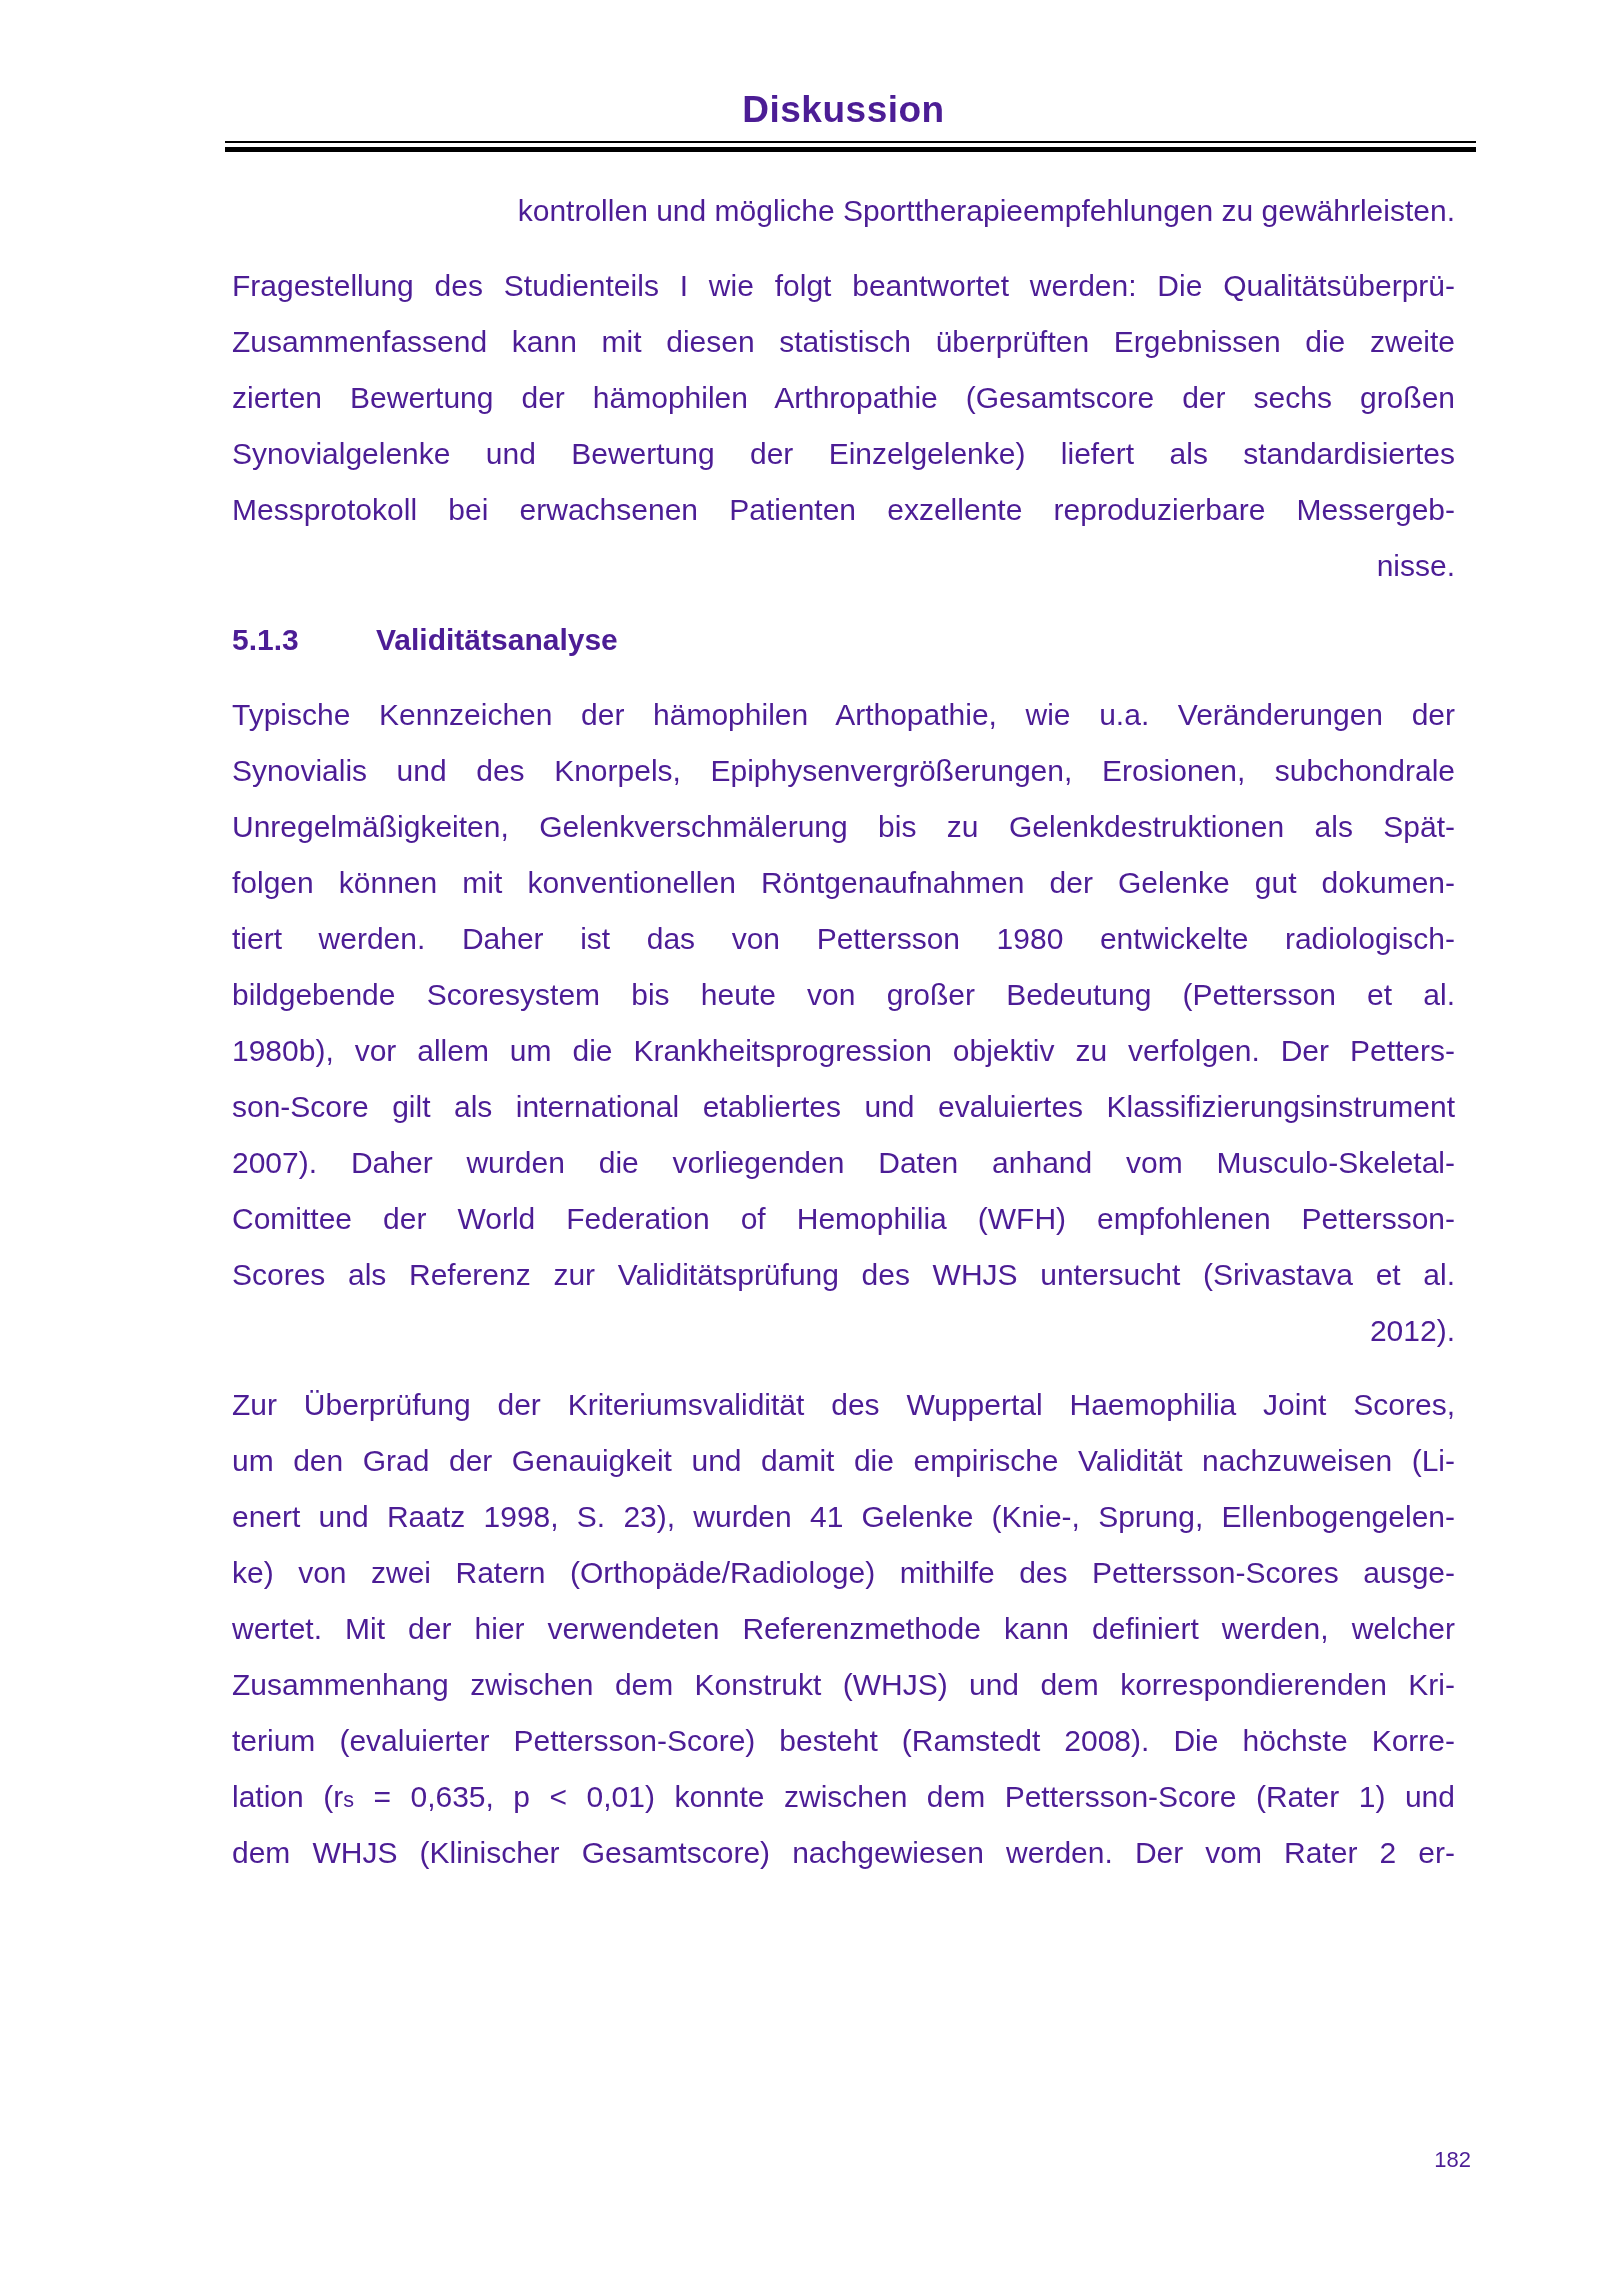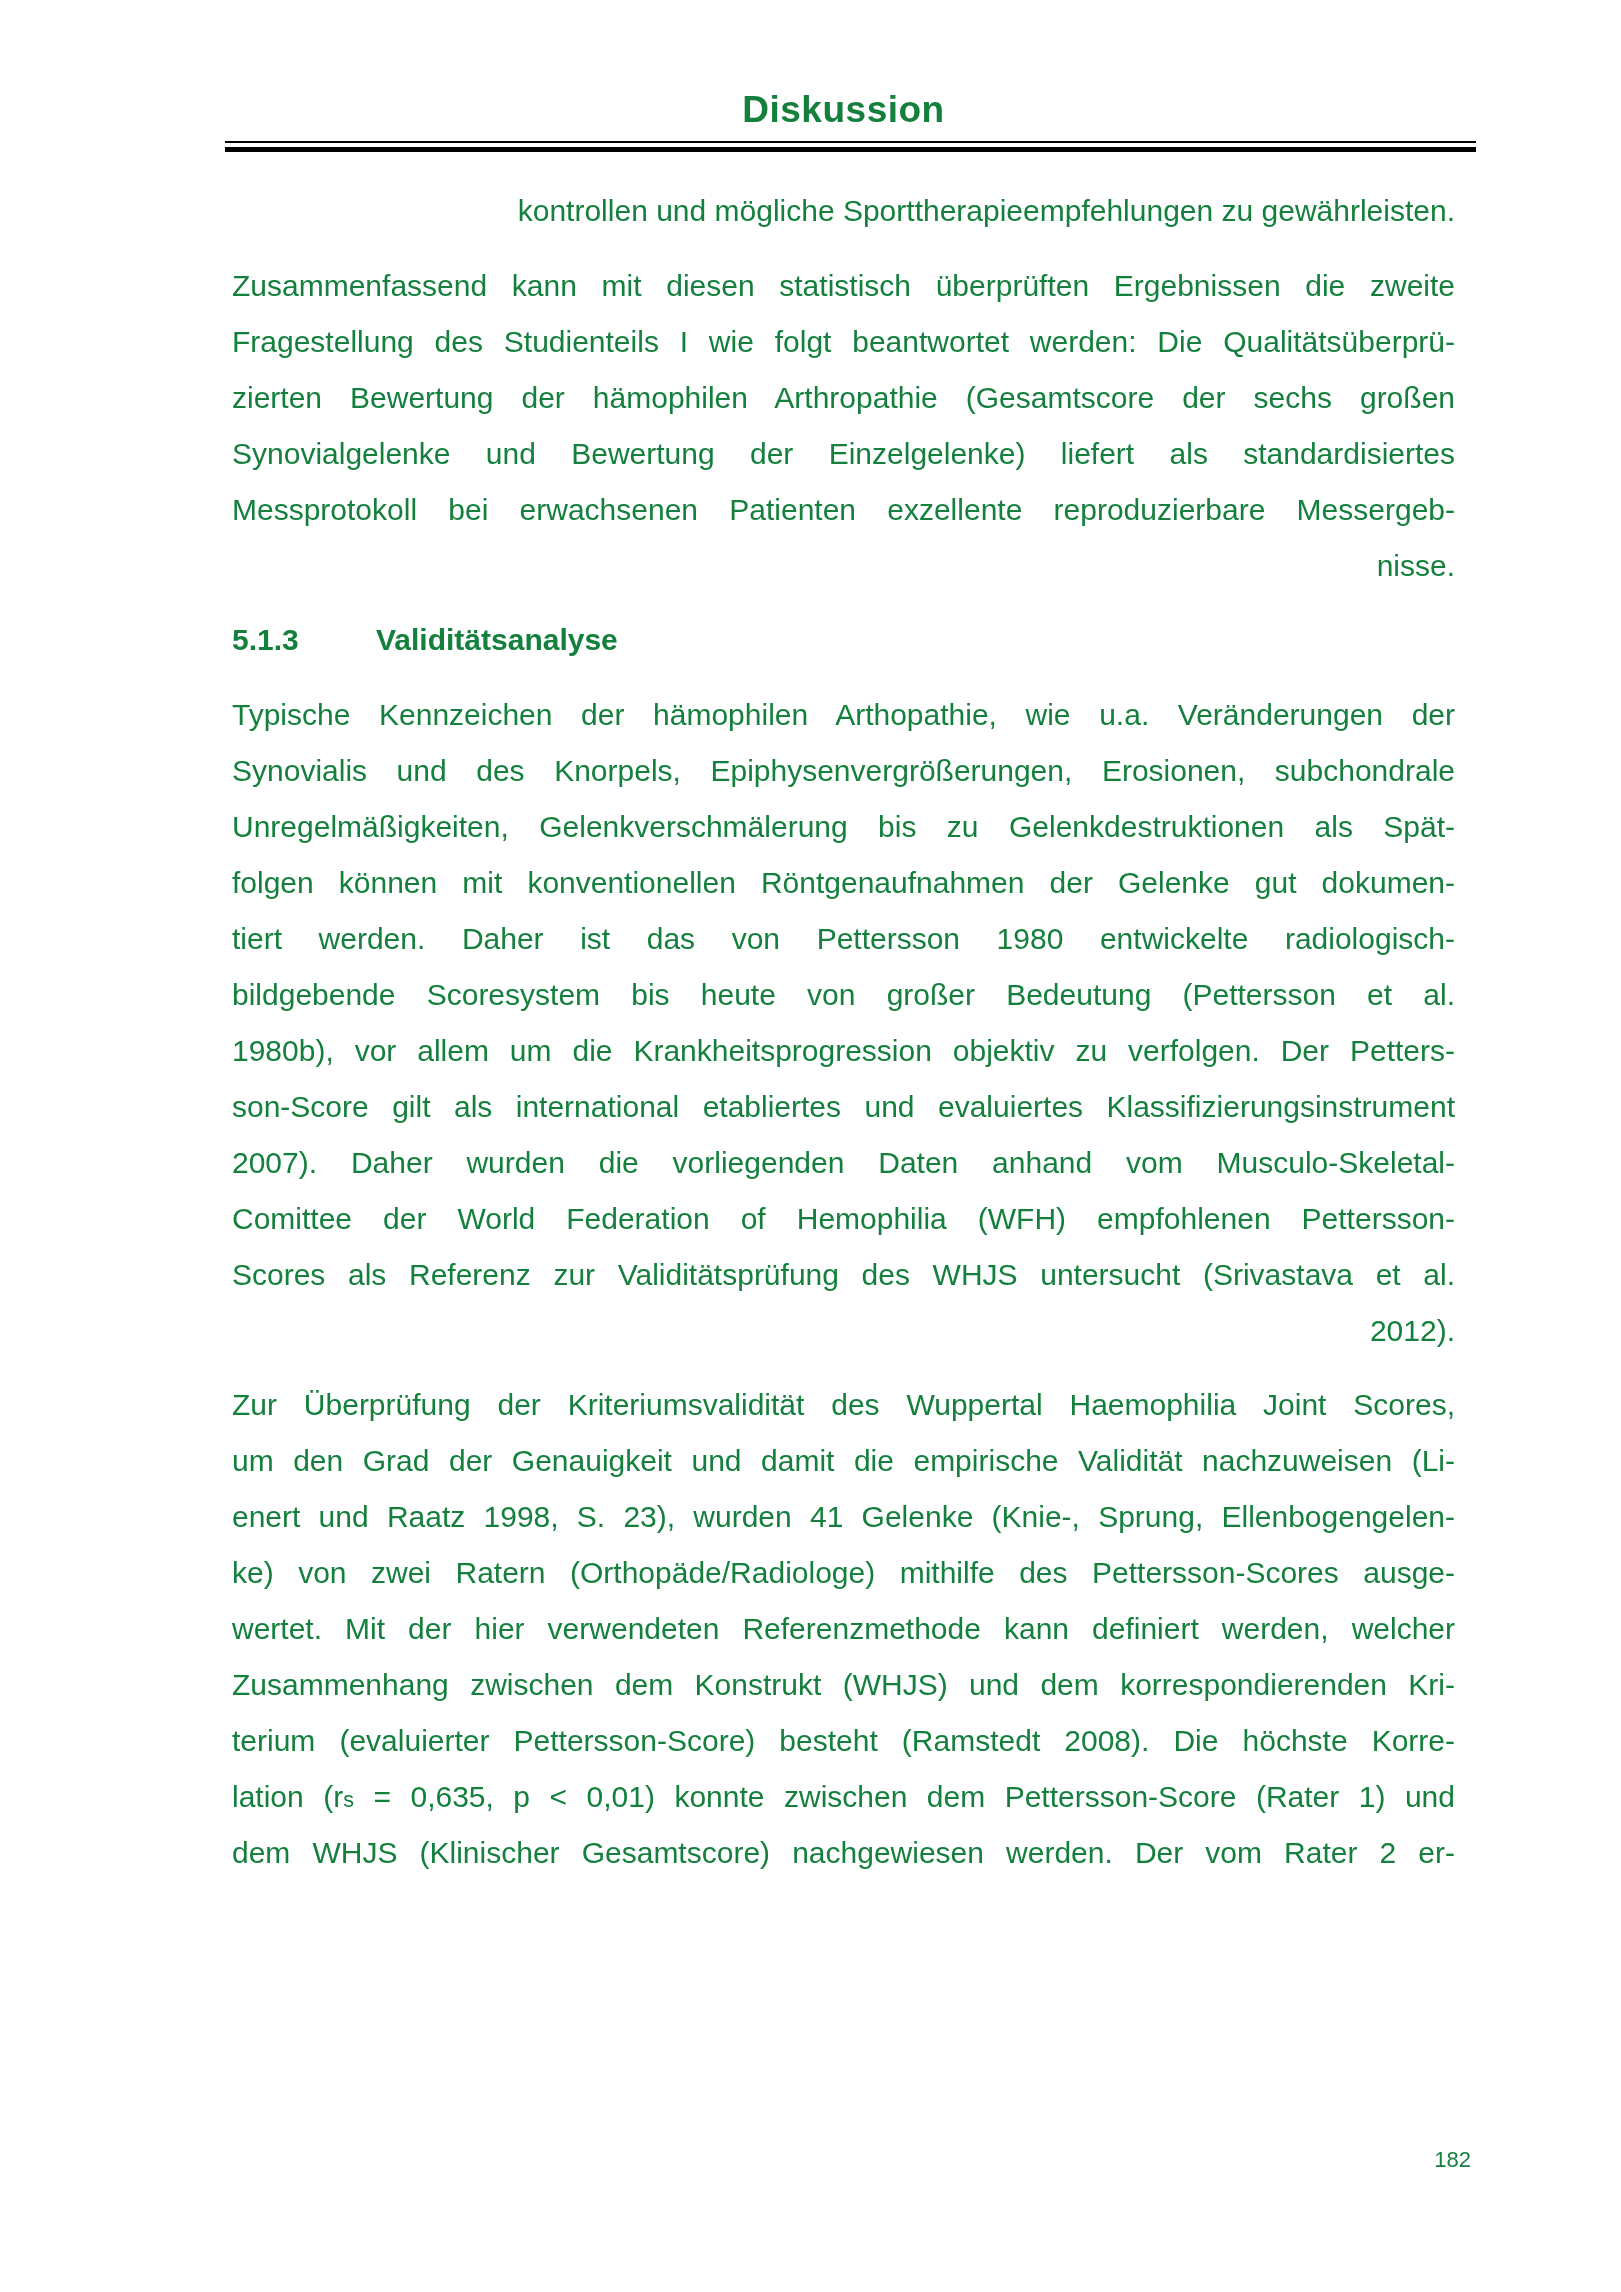--- a/index.html
+++ b/index.html
@@ -5,21 +5,21 @@
   html, body {
     margin: 0;
     padding: 0;
     background: #ffffff;
   }
   .page {
     position: relative;
     width: 1548px;
     height: 2293px;
     background: #ffffff;
-    color: #15803d;
+    color: #4c1d95;
     font-family: "Liberation Sans", sans-serif;
     overflow: hidden;
   }
   .doc-title {
     position: absolute;
     left: 232px;
     top: 88px;
     width: 1223px;
     text-align: center;
     font-size: 37px;
@@ -90,22 +90,22 @@
   <div class="doc-title">Diskussion</div>
   <div class="title-rule"></div>
 
   <div class="body-text">
 
     <div class="para">
       <div class="line last">kontrollen und mögliche Sporttherapieempfehlungen zu gewährleisten.</div>
     </div>
 
     <div class="para">
+      <div class="line">Fragestellung des Studienteils I wie folgt beantwortet werden: Die Qualitätsüberprü-</div>
       <div class="line">Zusammenfassend kann mit diesen statistisch überprüften Ergebnissen die zweite</div>
-      <div class="line">Fragestellung des Studienteils I wie folgt beantwortet werden: Die Qualitätsüberprü-</div>
       <div class="line">zierten Bewertung der hämophilen Arthropathie (Gesamtscore der sechs großen</div>
       <div class="line">Synovialgelenke und Bewertung der Einzelgelenke) liefert als standardisiertes</div>
       <div class="line">Messprotokoll bei erwachsenen Patienten exzellente reproduzierbare Messergeb-</div>
       <div class="line last">nisse.</div>
     </div>
 
     <div class="section-heading">
       <span class="heading-number">5.1.3</span><span>Validitätsanalyse</span>
     </div>
 

